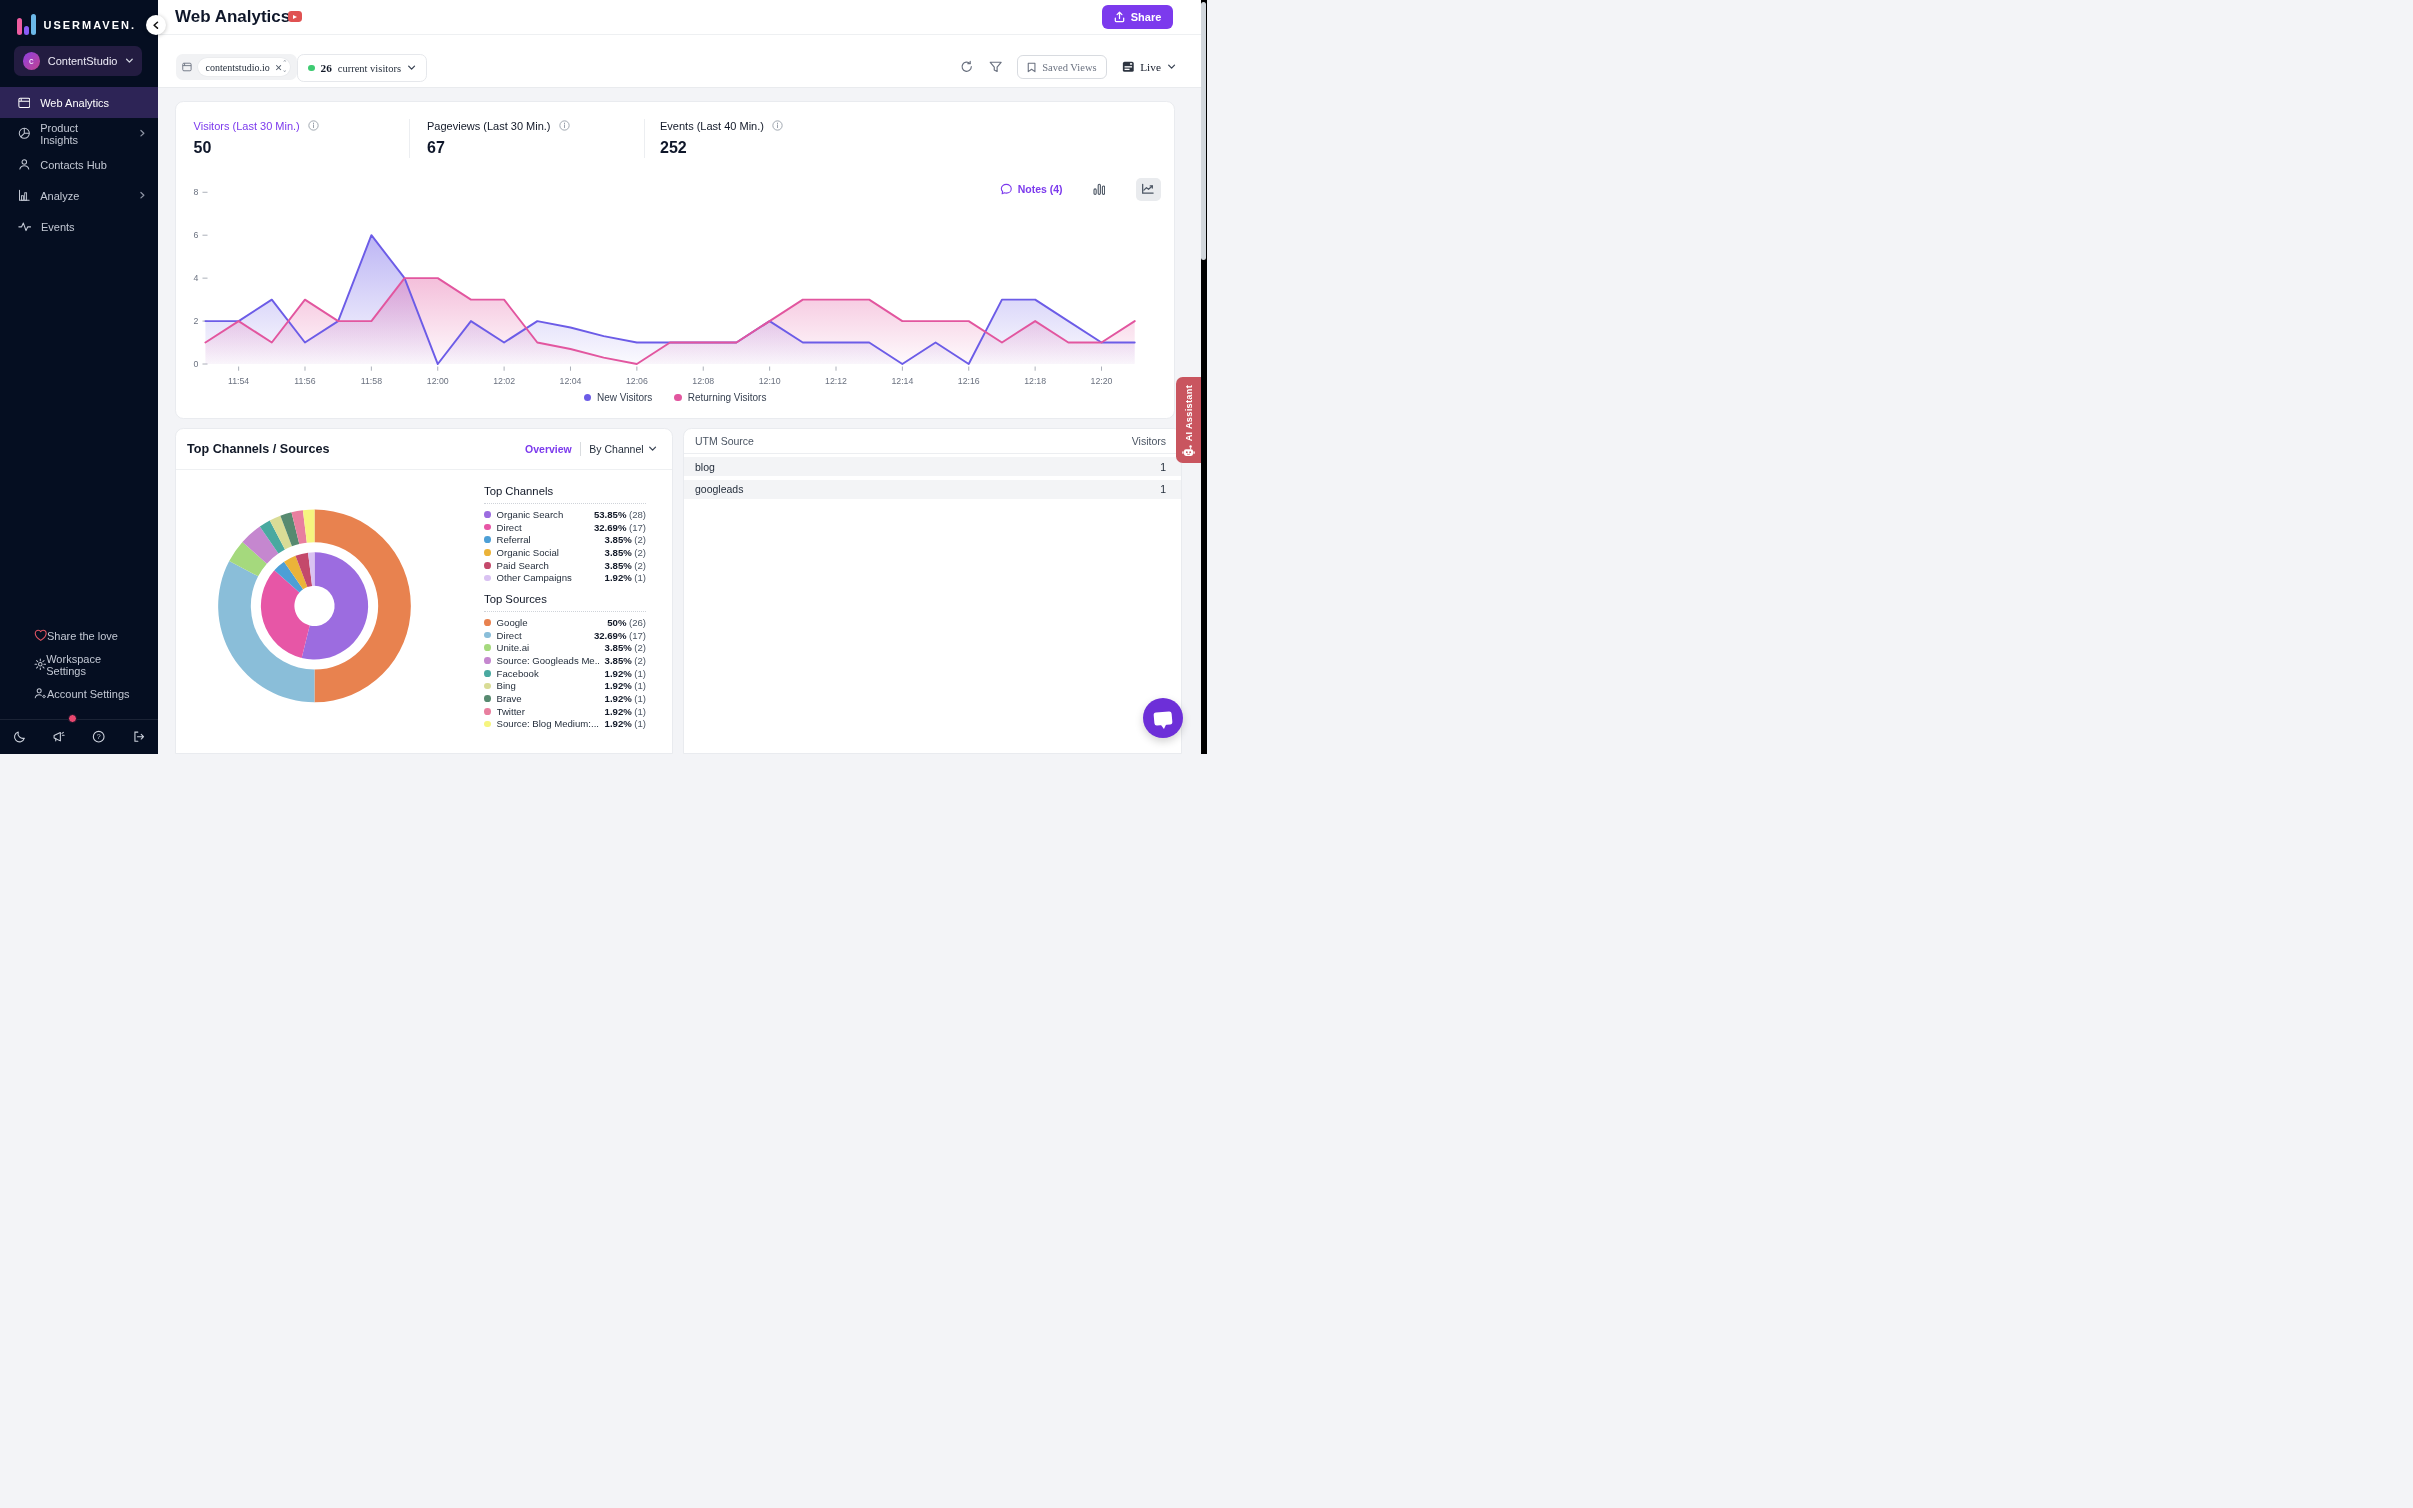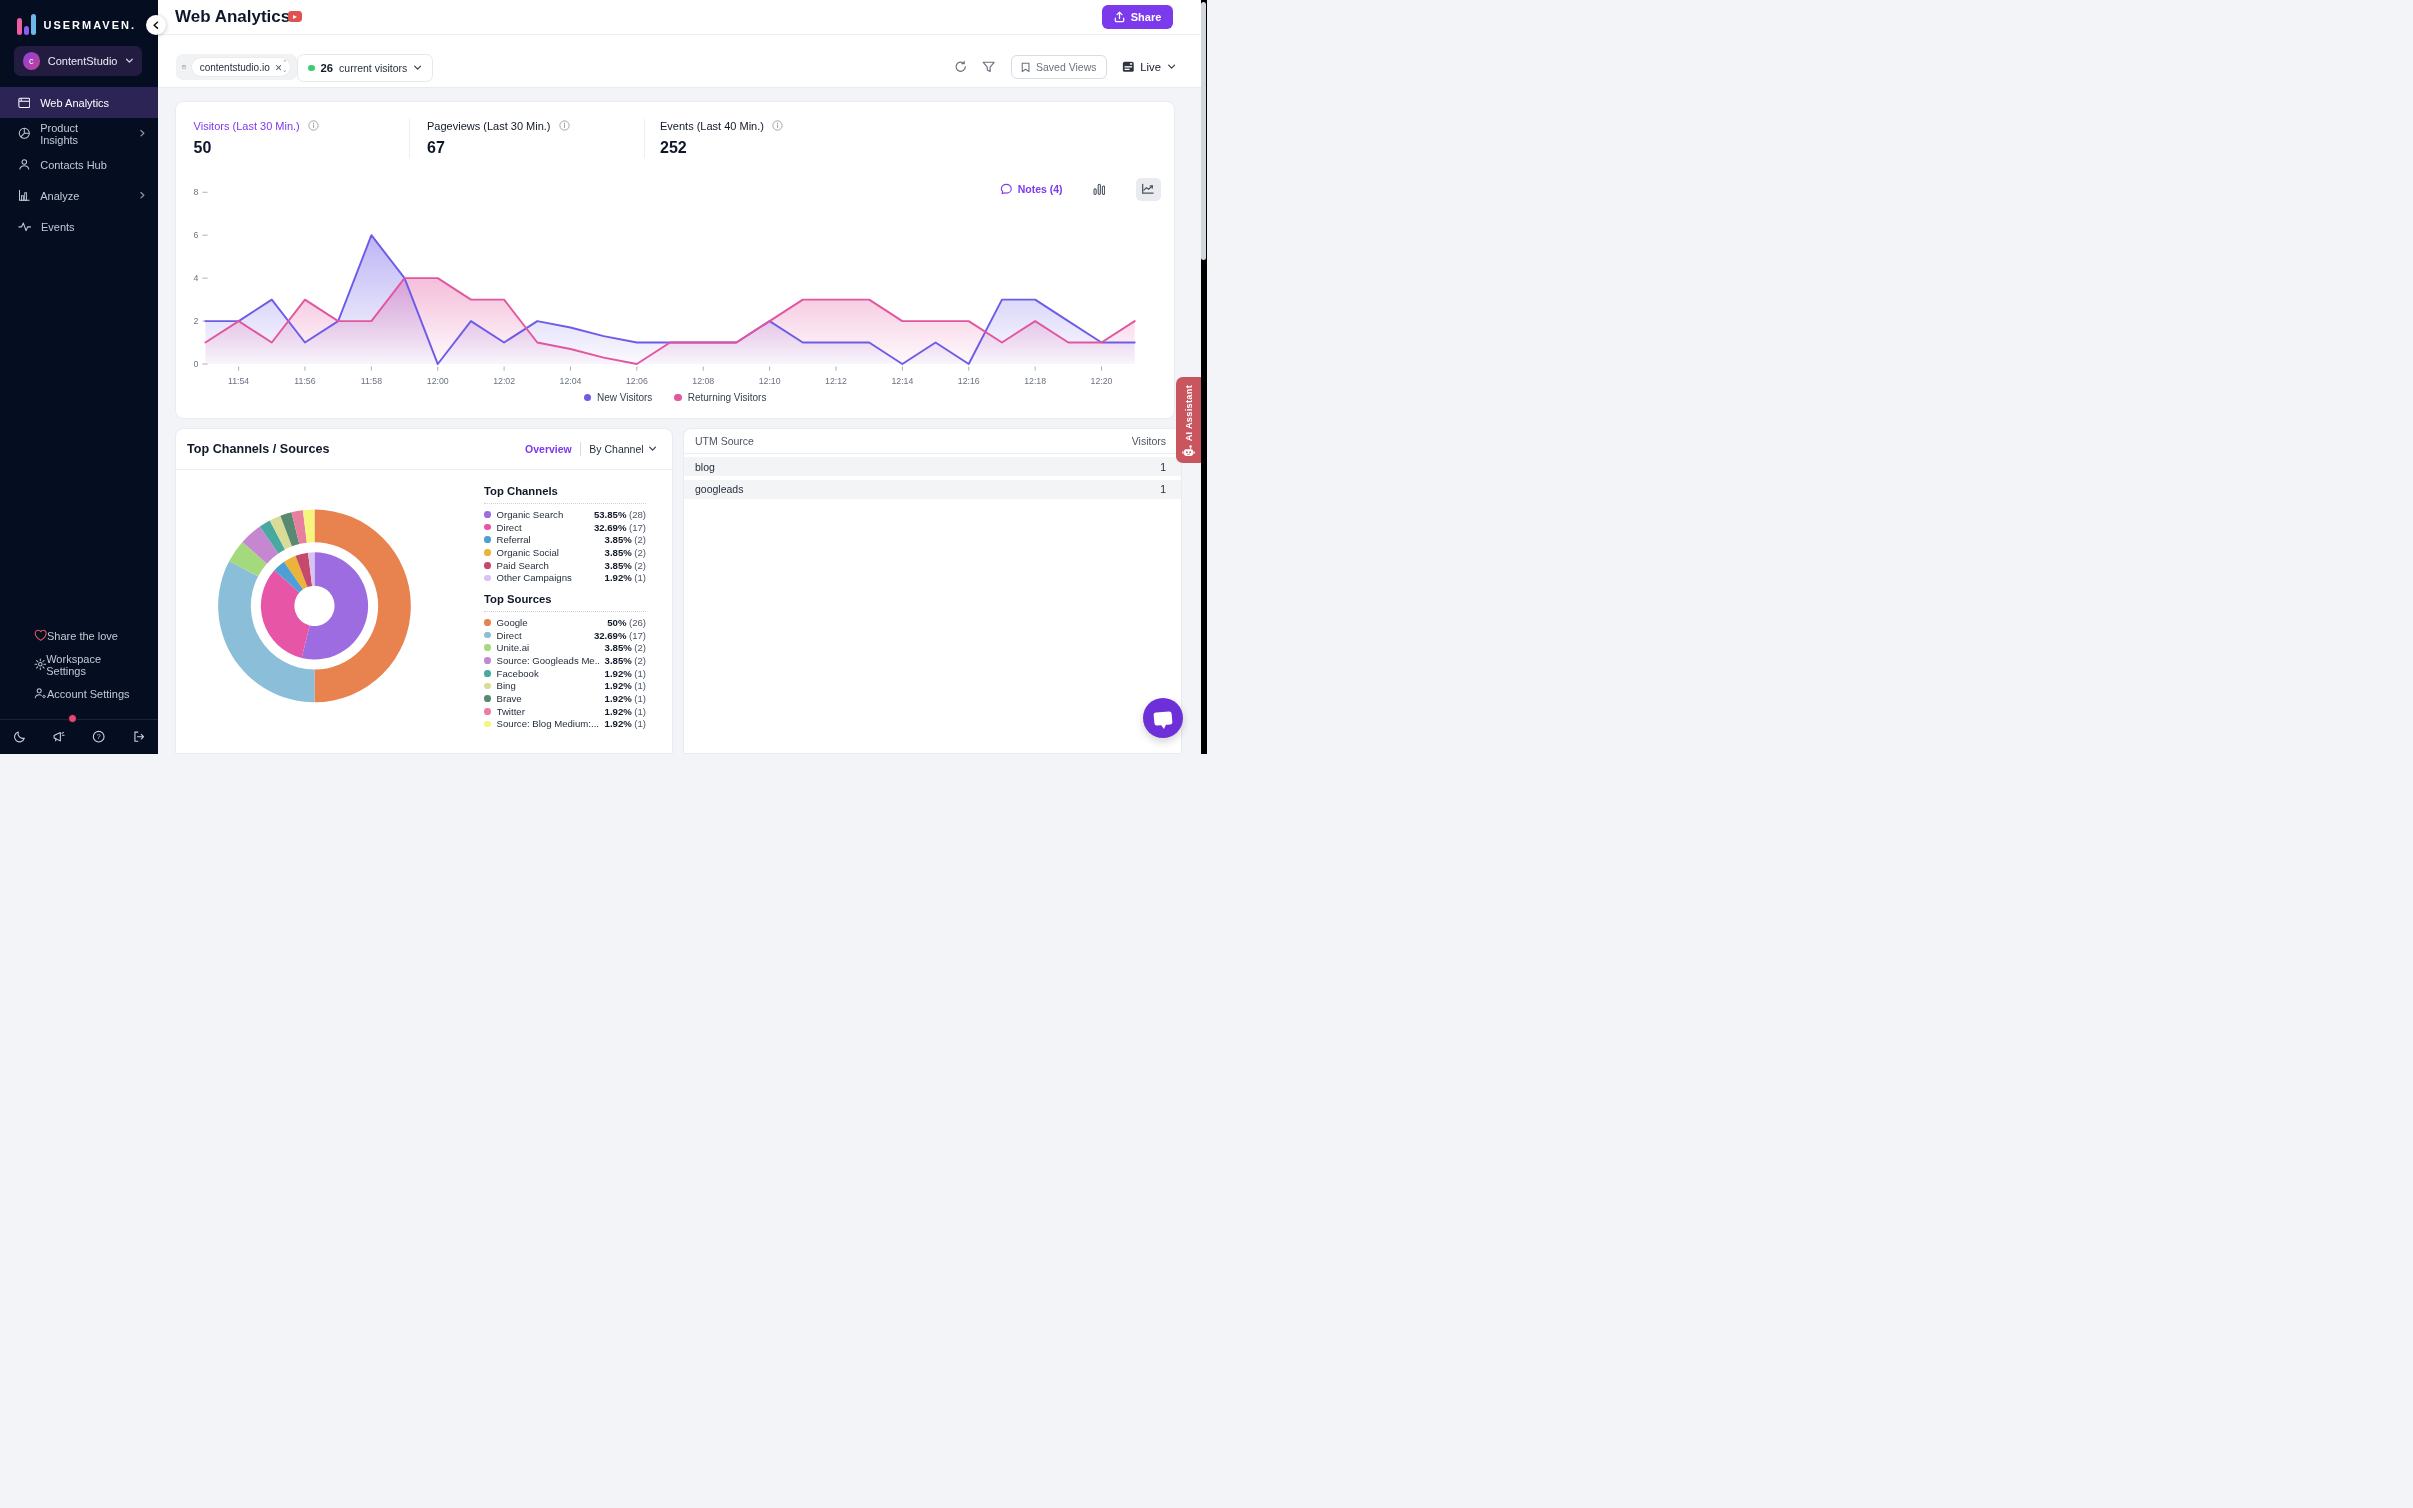--- a/index.html
+++ b/index.html
@@ -29,21 +29,21 @@
   .bottom-bar .bicon{color:#cdd2dd;display:flex;}
   .notif-dot{position:absolute;left:68px;top:714px;width:6.7px;height:6.7px;border-radius:50%;background:#e8476f;border:0.8px solid #050e21;}
   
   .titlebar{position:absolute;left:158px;top:0;width:1043px;height:34px;background:#fff;border-bottom:0.8px solid #eef0f2;z-index:2;}
   .page-title{position:absolute;left:17px;top:6.7px;font-size:17px;font-weight:bold;color:#0f172a;}
   .yt-badge{position:absolute;left:130px;top:11px;width:14.2px;height:11px;background:#e05252;border-radius:3.4px;
        display:flex;align-items:center;justify-content:center;}
   .yt-badge:after{content:"";border-left:4.2px solid #fff;border-top:2.5px solid transparent;border-bottom:2.5px solid transparent;margin-left:0.8px;}
   .share-btn{position:absolute;right:28px;top:5px;height:24px;padding:0 11.7px;background:#7c3aed;color:#fff;border:none;
        border-radius:5.9px;font-size:11px;font-weight:bold;display:flex;align-items:center;gap:5.9px;cursor:pointer;font-family:inherit;}
-  .filterbar{position:absolute;left:158px;top:34px;width:1043px;height:53px;background:#fff;border-bottom:0.8px solid #e9ebee;z-index:1;}
+  .filterbar{position:absolute;left:158px;top:34px;width:1043px;height:53px;background:#fff;border-bottom:0.8px solid #e9ebee;z-index:1;font-family:Liberation Serif, serif;}
   .domain-box{position:absolute;left:17.6px;top:20px;width:121px;height:26px;background:#f1f2f4;border-radius:6.7px;
        display:flex;align-items:center;gap:5.9px;padding:0 6.7px;box-sizing:border-box;}
   .domain-chip{background:#fff;border-radius:10px;height:17.6px;display:flex;align-items:center;gap:5px;padding:0 7.5px;
        font-size:10px;color:#1f2937;box-shadow:0 0 0 0.8px #e8eaed;}
   .stepper{position:absolute;left:124px;top:26px;display:flex;flex-direction:column;color:#9aa1ab;line-height:5.9px;font-size:6.7px;}
   .visitors-pill{position:absolute;left:139px;top:20px;height:26px;border:0.8px solid #e6e8ec;border-radius:6.7px;
        display:flex;align-items:center;gap:5.9px;padding:0 10px;background:#fff;}
   .vdot{width:6.7px;height:6.7px;border-radius:50%;}
   .vcount{font-size:11.3px;font-weight:bold;color:#111827;}
   .vlabel{font-size:10.5px;color:#1f2937;}
@@ -68,21 +68,21 @@
   .leg-dot{width:7.5px;height:7.5px;border-radius:50%;}
   
   #donut-card{left:175px;top:428px;width:498px;height:326px;border-radius:8.4px 8.4px 0 0;}
   #utm-card{left:683px;top:428px;width:499px;height:326px;border-radius:8.4px 8.4px 0 0;}
   .panel-head{height:41px;border-bottom:0.8px solid #eef0f2;display:flex;align-items:center;padding:0 15px 0 11px;box-sizing:border-box;}
   .panel-title{font-size:12.6px;font-weight:bold;color:#111827;flex:1;}
   .ov-link{color:#7c3aed;font-size:10.5px;font-weight:bold;cursor:pointer;}
   .vdiv{width:0.8px;height:13.4px;background:#d9dcdf;margin:0 8.4px;}
   .bychan{font-size:10.5px;color:#1f2937;display:flex;align-items:center;gap:4.2px;cursor:pointer;}
   .list-block{position:absolute;left:308px;width:162px;}
-  .list-title{font-size:11.3px;font-weight:bold;color:#111827;padding-bottom:5.9px;border-bottom:0.8px dotted #cfd3d9;}
+  .list-title{font-size:11.3px;font-weight:normal;color:#111827;padding-bottom:5.9px;border-bottom:0.8px dotted #cfd3d9;}
   .lrow{display:flex;align-items:center;gap:5.9px;height:12.7px;font-size:9.6px;color:#1f2937;}
   .ldot{width:6.7px;height:6.7px;border-radius:50%;flex:none;}
   .llabel{flex:1;white-space:nowrap;overflow:hidden;}
   .lpct{font-weight:bold;color:#111827;}
   .lcnt{color:#4b5563;margin-left:2.5px;}
   .utm-tabs{display:flex;gap:11px;font-size:10.5px;color:#1f2937;}
   .utm-tab{cursor:pointer;}
   .utm-tab.active{color:#7c3aed;font-weight:bold;}
   .utm-thead{height:24px;display:flex;align-items:center;justify-content:space-between;padding:0 15px 0 11px;
        font-size:10.5px;color:#4b5563;border-bottom:0.8px solid #eceef1;}

